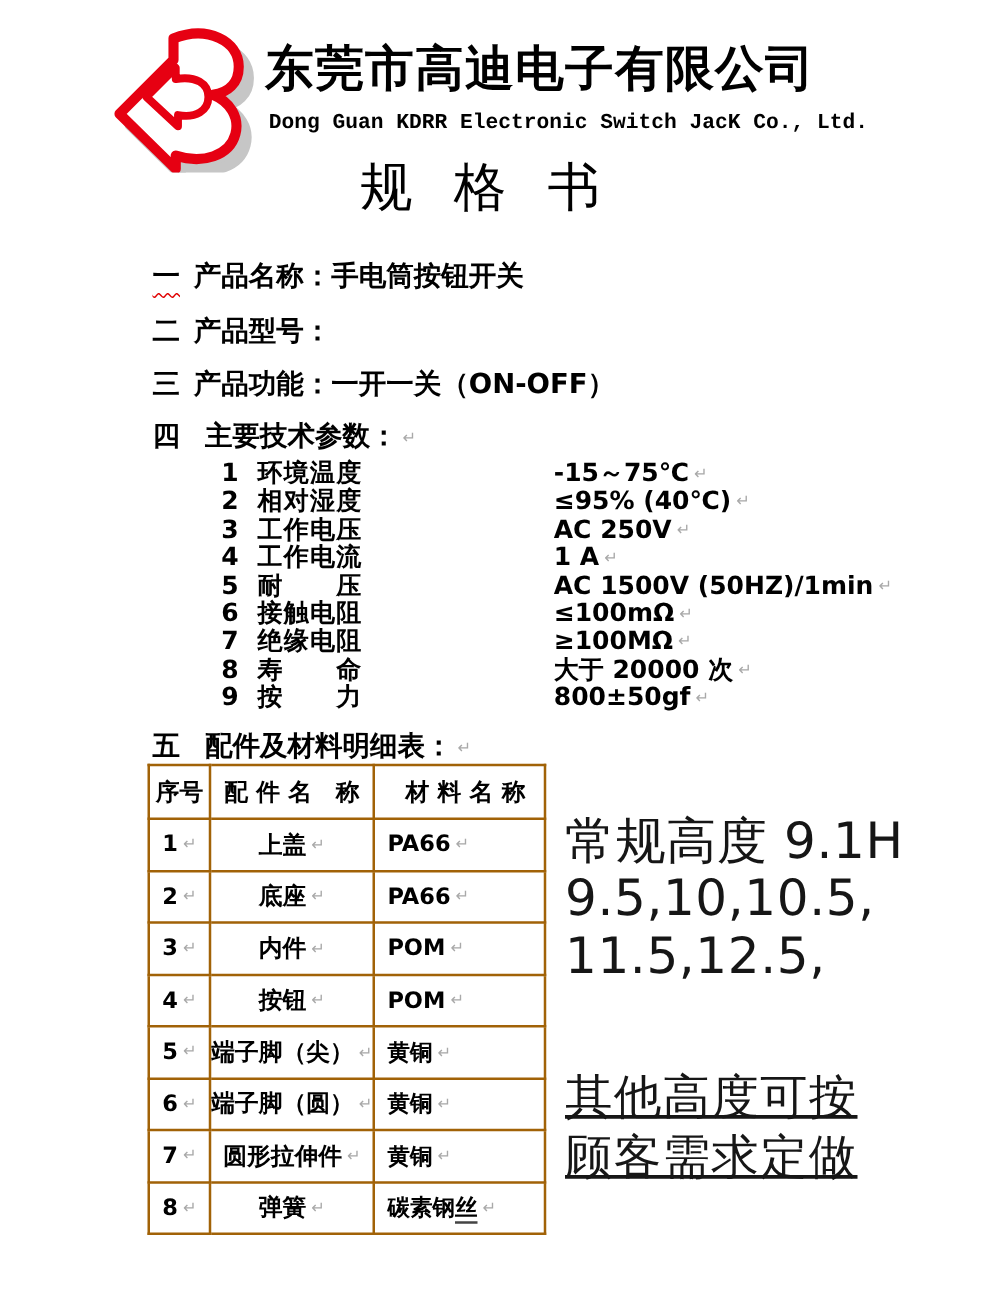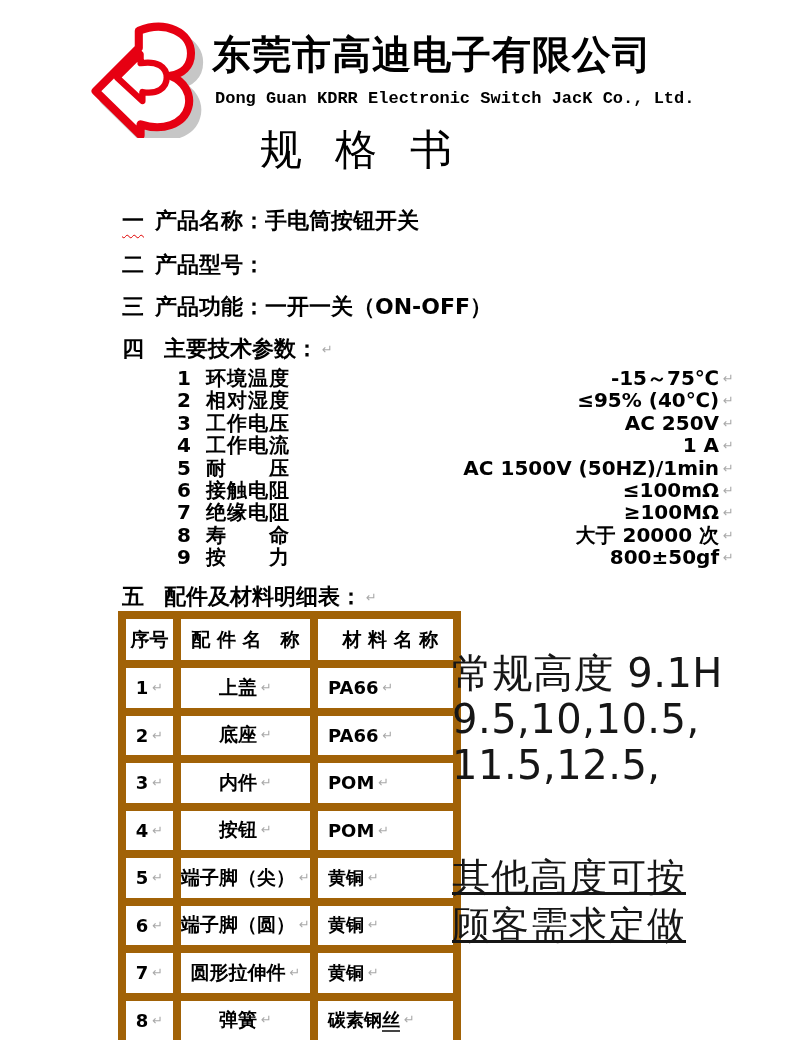--- a/index.html
+++ b/index.html
@@ -11,38 +11,38 @@
   .logo{position:absolute;left:83px;top:10px;width:126px;height:128px;}
   .company-cn{
     position:absolute;left:212px;top:28px;font-size:39px;font-weight:bold;
     letter-spacing:1px;white-space:nowrap;
   }
   .company-en{
     position:absolute;left:215px;top:89px;font-size:17px;font-weight:bold;
     font-family:"Liberation Mono","DejaVu Sans Mono",monospace;white-space:nowrap;letter-spacing:0px;
   }
   .doc-title{
-    position:absolute;left:260px;top:122px;font-size:42px;font-weight:500;
+    position:absolute;left:288px;top:122px;font-size:42px;font-weight:500;
     letter-spacing:33px;white-space:nowrap;
   }
   
   .section-line{position:absolute;left:122px;font-size:22px;font-weight:bold;white-space:nowrap;}
   .sec-num{display:inline-block;margin-right:11px;}
   .sec-num.gapwide{margin-right:20px;}
   .wavy{text-decoration:underline wavy #e00000;text-decoration-thickness:1px;text-underline-offset:6px;}
   .mark{color:#a9a9a9;font-size:13px;font-weight:normal;margin-left:4px;vertical-align:2px;}
   
   .params{position:absolute;left:160px;top:367px;width:580px;}
   .param-row{position:relative;height:22.4px;line-height:22.4px;font-size:20px;font-weight:bold;white-space:nowrap;margin-left:16px;}
   .pno{display:inline-block;width:15px;text-align:right;}
   .pname{margin-left:15px;letter-spacing:1px;}
-  .pval{position:absolute;left:258px;top:0;width:300px;text-align:right;}
+  .pval{position:absolute;left:267px;top:0;width:300px;text-align:left;}
   
   .parts-table{position:absolute;left:118px;top:611px;border-collapse:collapse;table-layout:fixed;}
-  .parts-table th,.parts-table td{border:8px solid #a16207;padding:0;font-weight:bold;overflow:hidden;white-space:nowrap;}
+  .parts-table th,.parts-table td{border:2px solid #a16207;padding:0;font-weight:bold;overflow:hidden;white-space:nowrap;}
   .parts-table th{height:41px;font-size:19px;text-align:center;}
   .parts-table td{height:39.5px;font-size:19px;}
   .col-no{width:47px;text-align:center;}
   .col-part{width:126px;text-align:center;}
   .col-mat{width:125px;text-align:left;padding-left:10px !important;margin-top:28px;}
   td.col-no{font-size:18px;}
   td.col-mat{font-size:18px;}
   .u-last{border-bottom:2px solid #444;}
   
   .side-heights{

